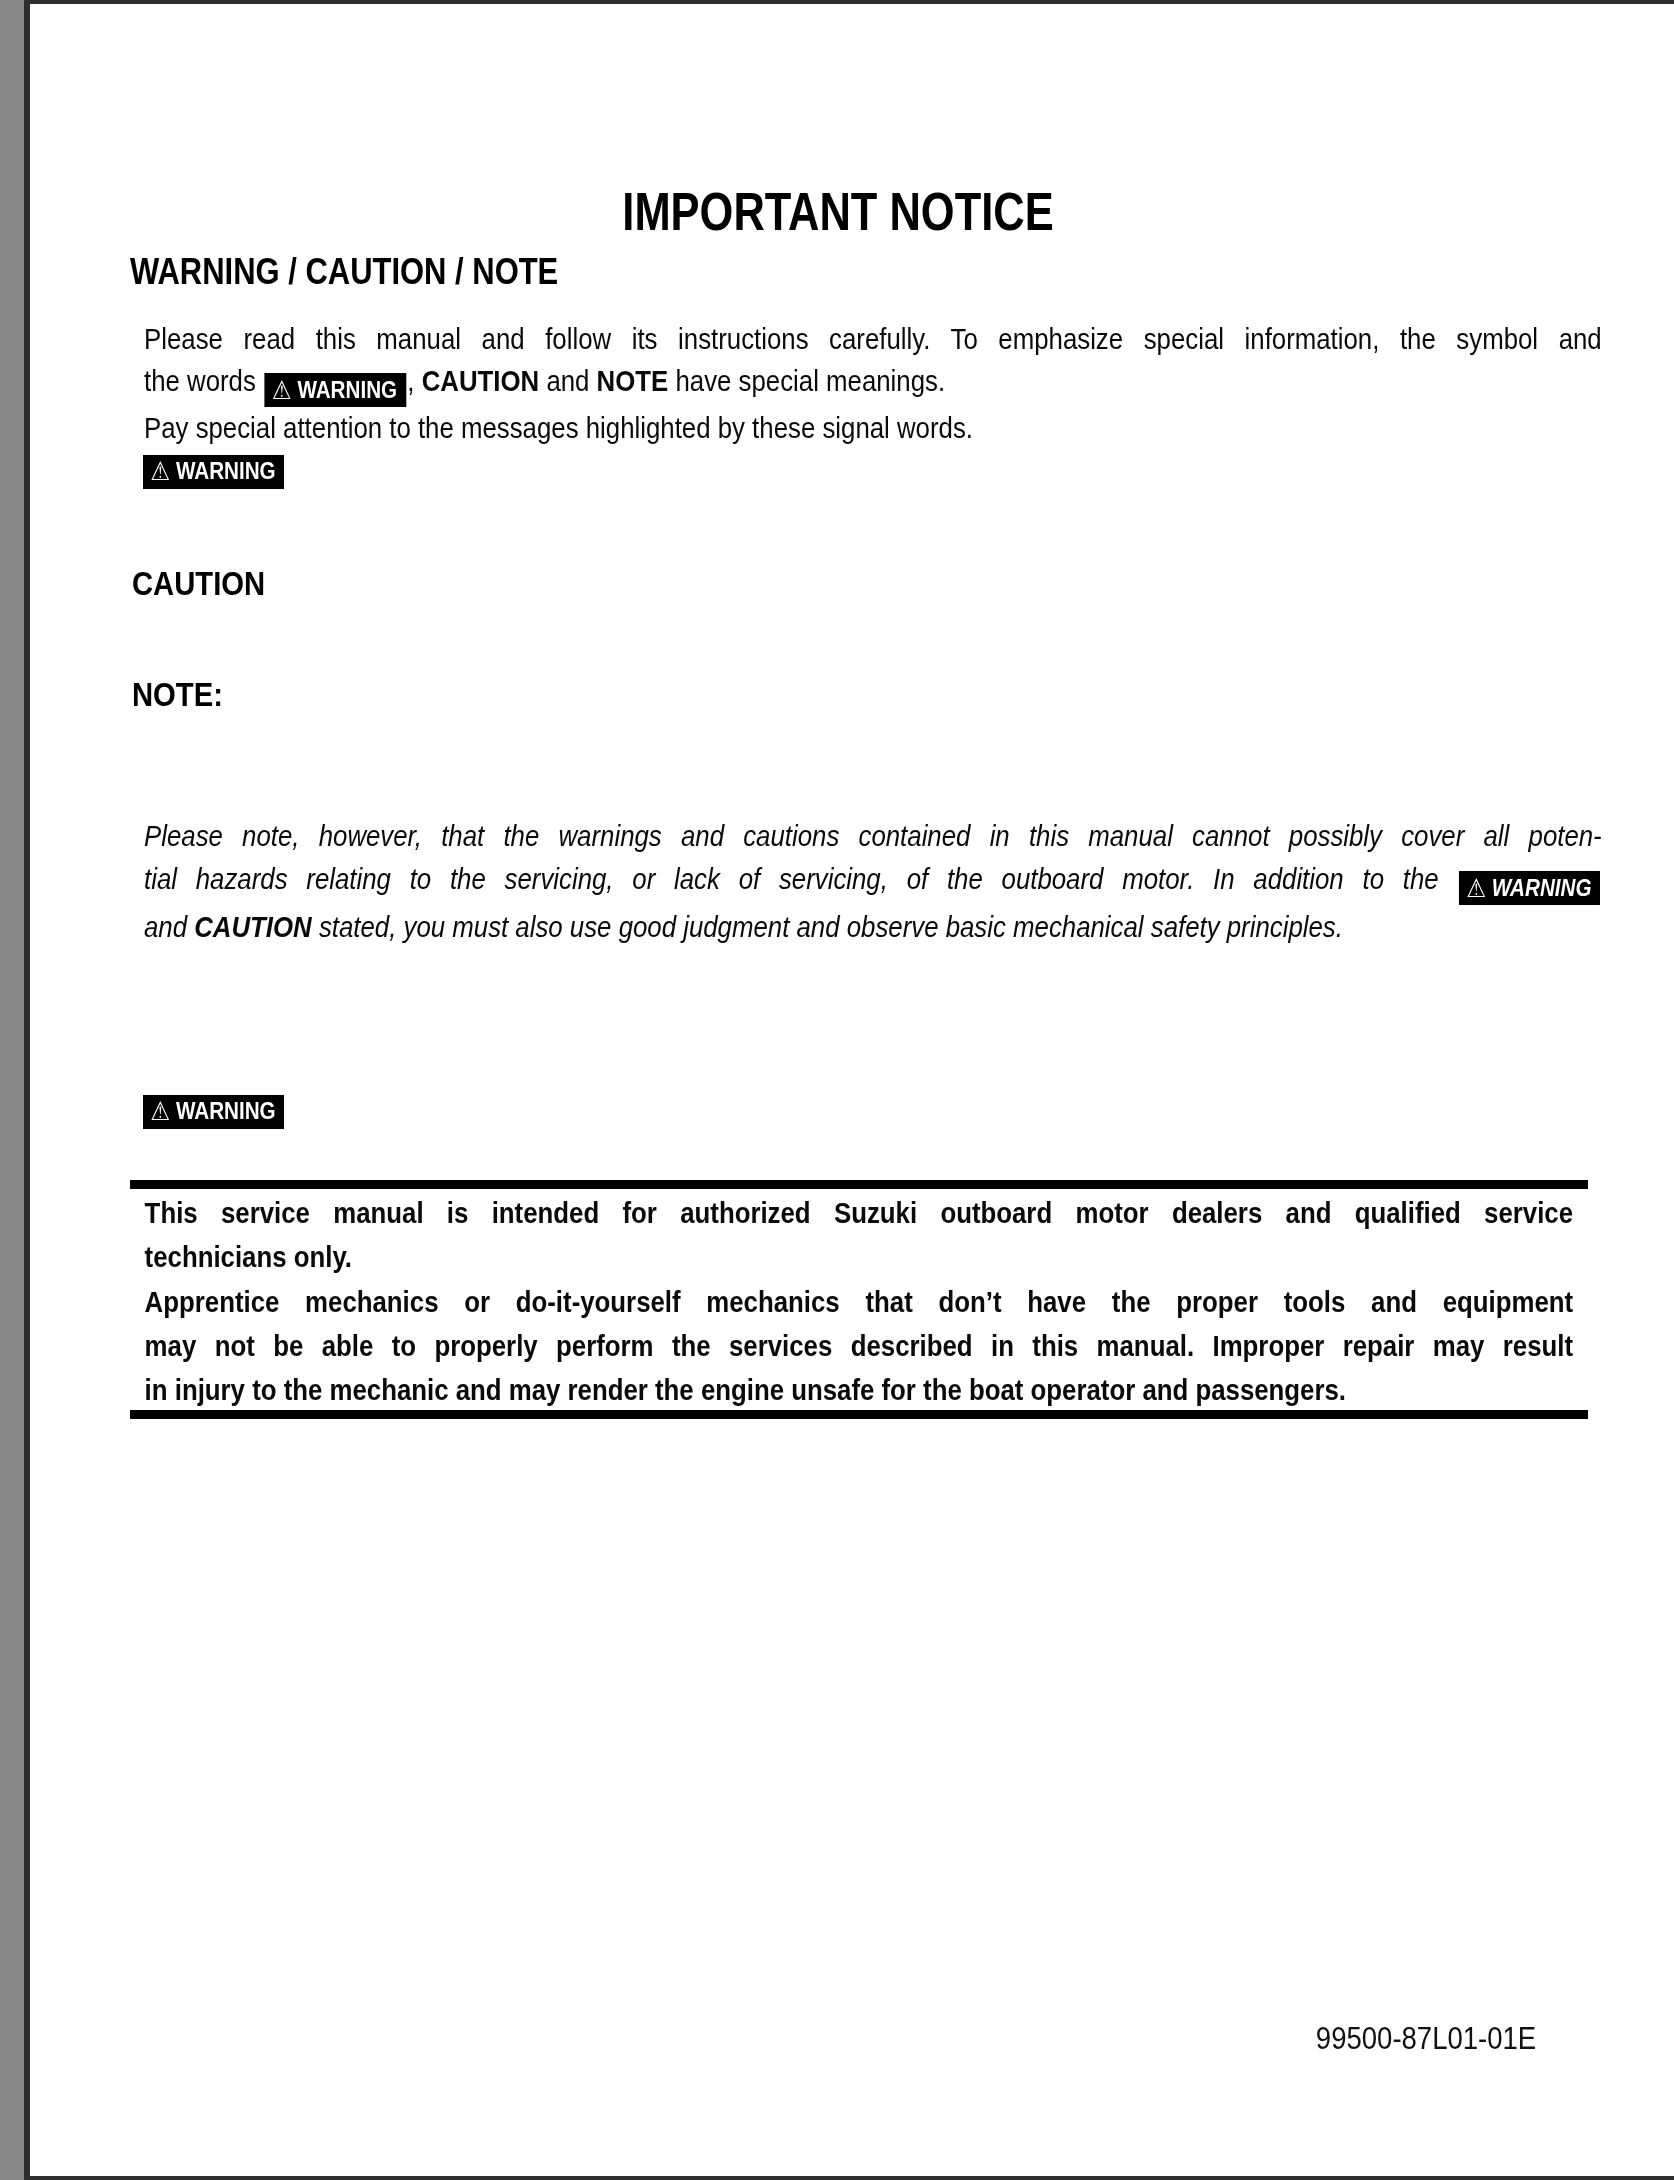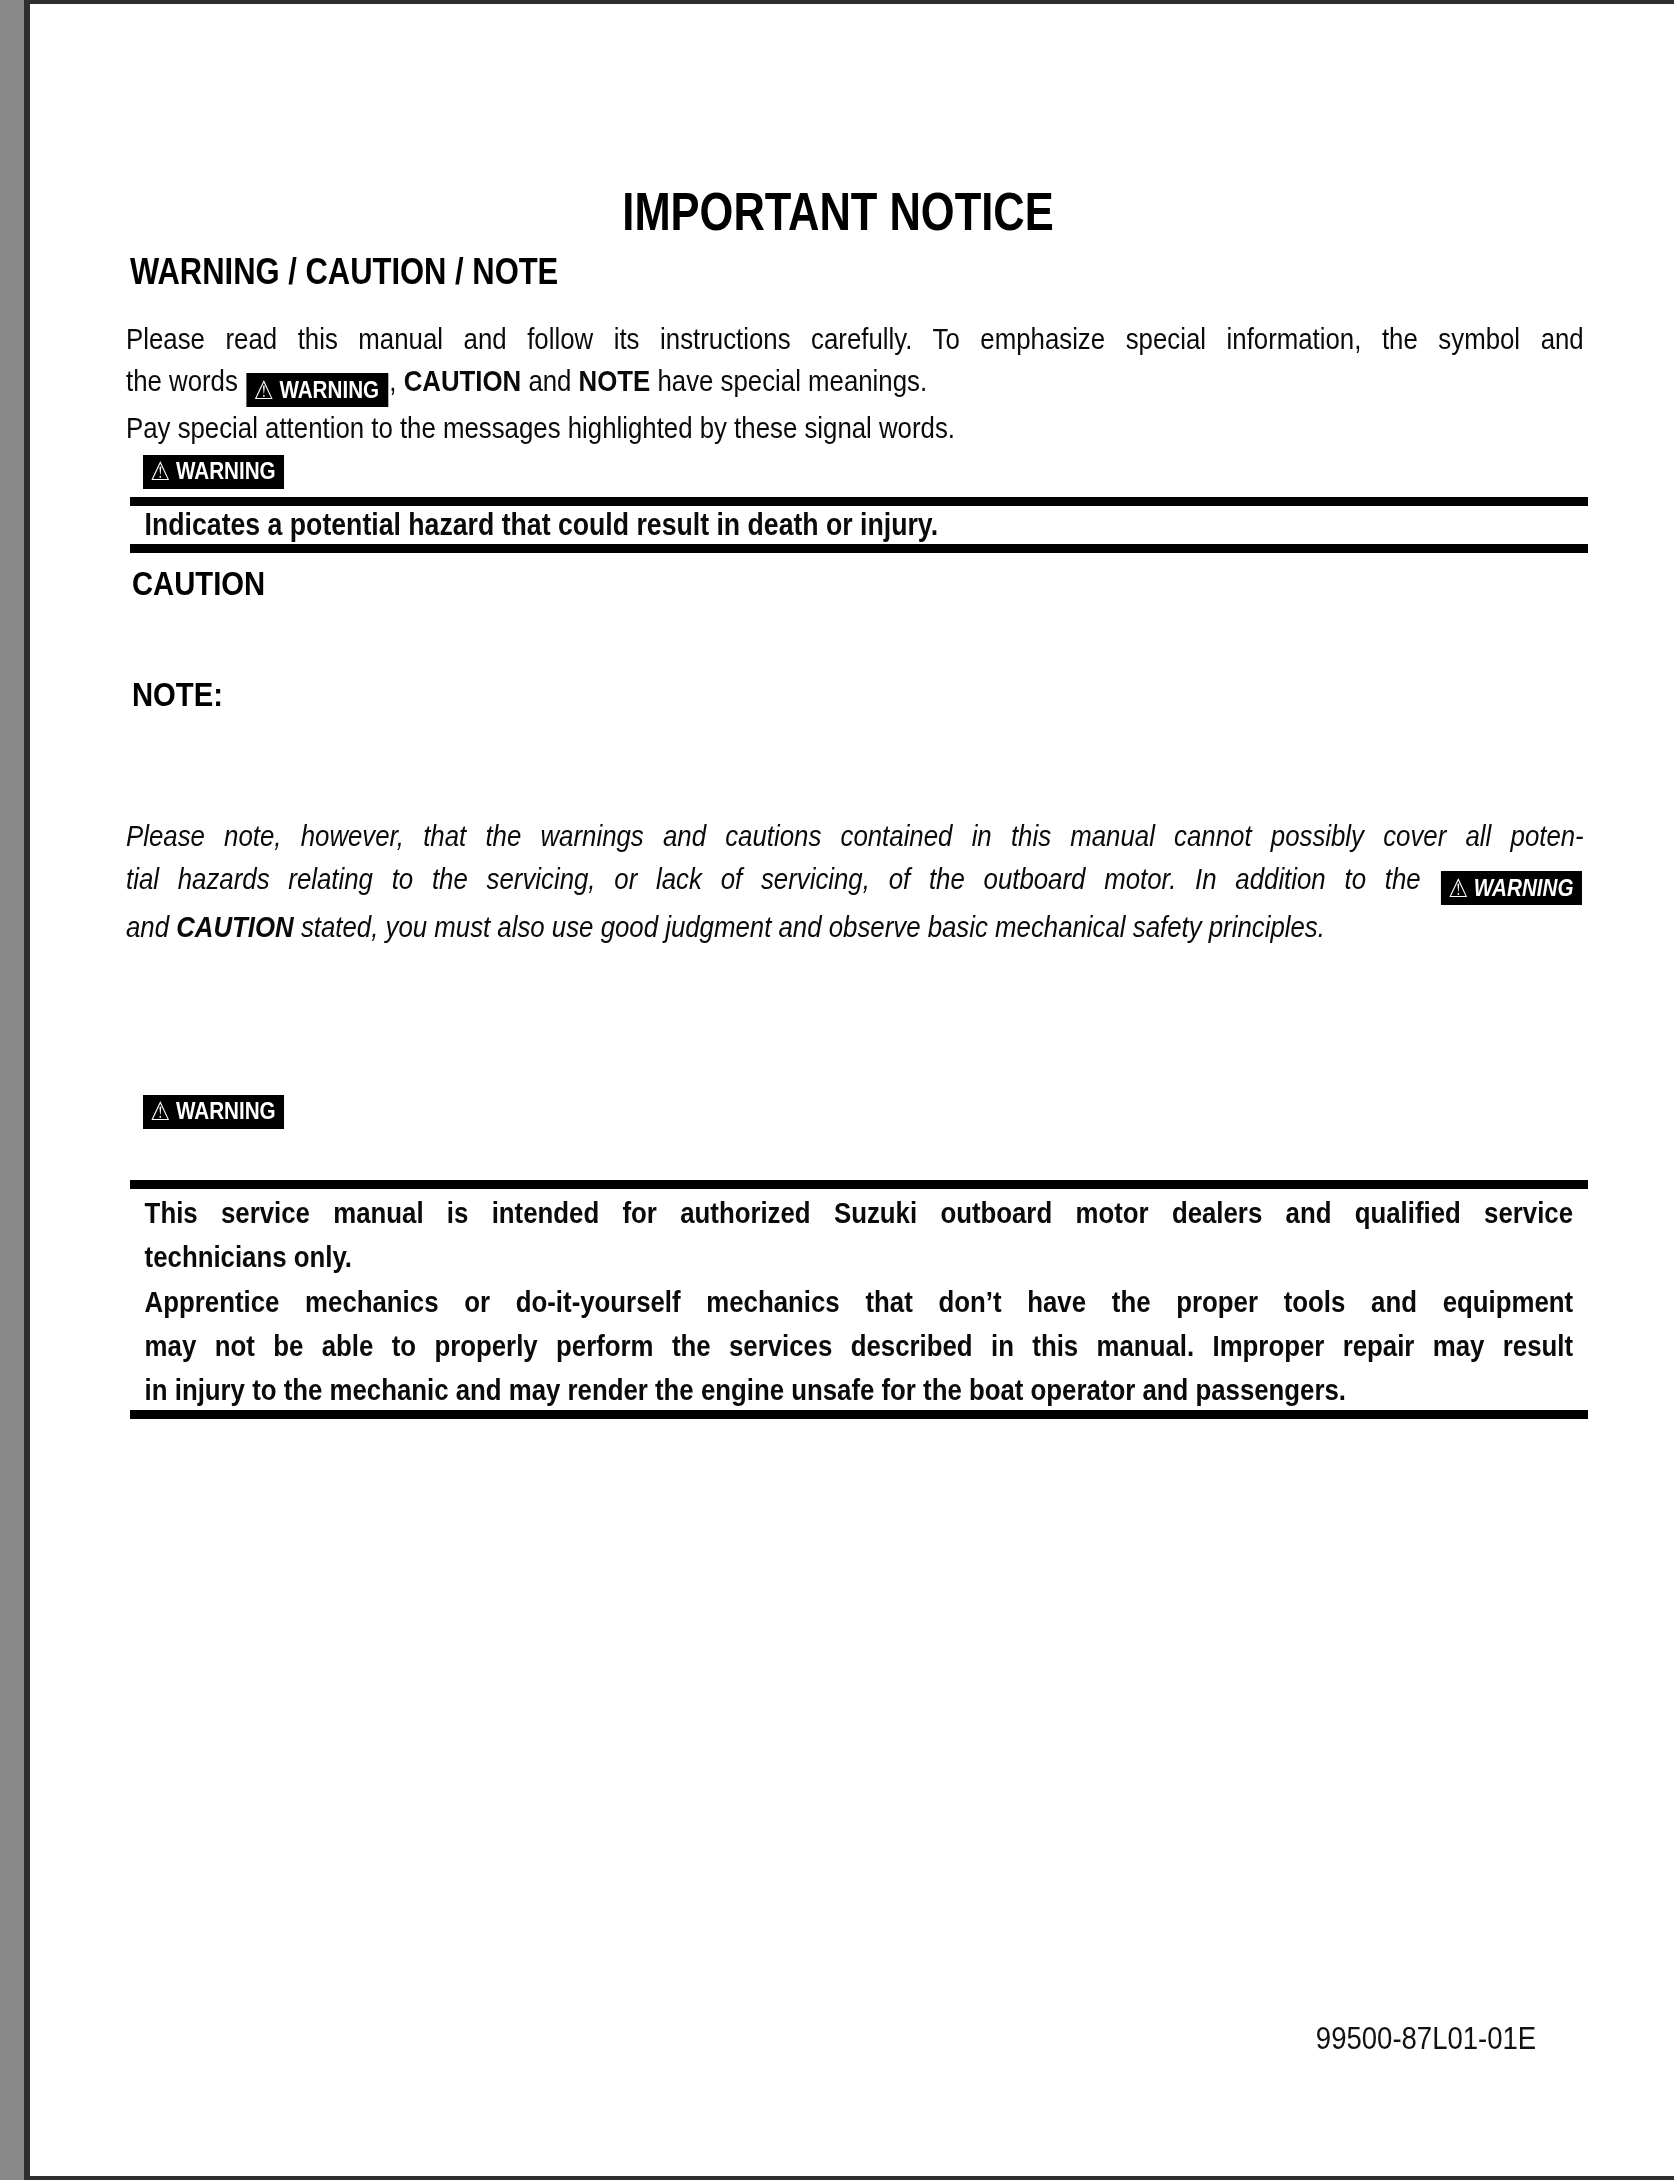--- a/index.html
+++ b/index.html
@@ -29,21 +29,21 @@
     color: #000;
   }
   .section-heading {
     position: absolute;
     left: 106px; top: 250px;
     font-size: 36px; font-weight: bold; line-height: 43px;
     transform: scaleX(0.86); transform-origin: 0 50%;
     color: #000;
     margin: 0;
   }
-  .para { position: absolute; left: 102px; width: 1458px; }
+  .para { position: absolute; left: 120px; width: 1458px; }
   .para1 { top: 318px; }
   .para2 { top: 814px; font-style: italic; }
   .pline {
     width: 1695px;
     transform: scaleX(0.86); transform-origin: 0 0;
     font-size: 30px; line-height: 42px;
     white-space: normal;
   }
   .para2 .pline { line-height: 43px; }
   .just { text-align: justify; text-align-last: justify; }
@@ -113,25 +113,20 @@
   <h2 class="section-heading">WARNING / CAUTION / NOTE</h2>
 
   <div class="para para1">
     <div class="pline just">Please read this manual and follow its instructions carefully. To emphasize special information, the symbol and</div>
     <div class="pline"><span>the words </span><span class="badge badge-inline"><span class="tri">⚠</span><span>WARNING</span></span><span>, </span><b>CAUTION</b><span> and </span><b>NOTE</b><span> have special meanings.</span></div>
     <div class="pline">Pay special attention to the messages highlighted by these signal words.</div>
   </div>
 
   <div class="badge badge-block badge1"><span class="tri">⚠</span><span>WARNING</span></div>
 
-  <div class="rulebox wbox1">
-    <div class="rule rule-thick"></div>
-    <div class="boxline">Indicates a potential hazard that could result in death or injury.</div>
-    <div class="rule rule-thick"></div>
-  </div>
 
   <h3 class="subhead caution-head">CAUTION</h3>
 
 
   <h3 class="subhead note-head">NOTE:</h3>
 
 
   <div class="para para2">
     <div class="pline just">Please note, however, that the warnings and cautions contained in this manual cannot possibly cover all poten-</div>
     <div class="pline just"><span>tial hazards relating to the servicing, or lack of servicing, of the outboard motor. In addition to the </span><span class="badge badge-inline"><span class="tri">⚠</span><span>WARNING</span></span></div>

